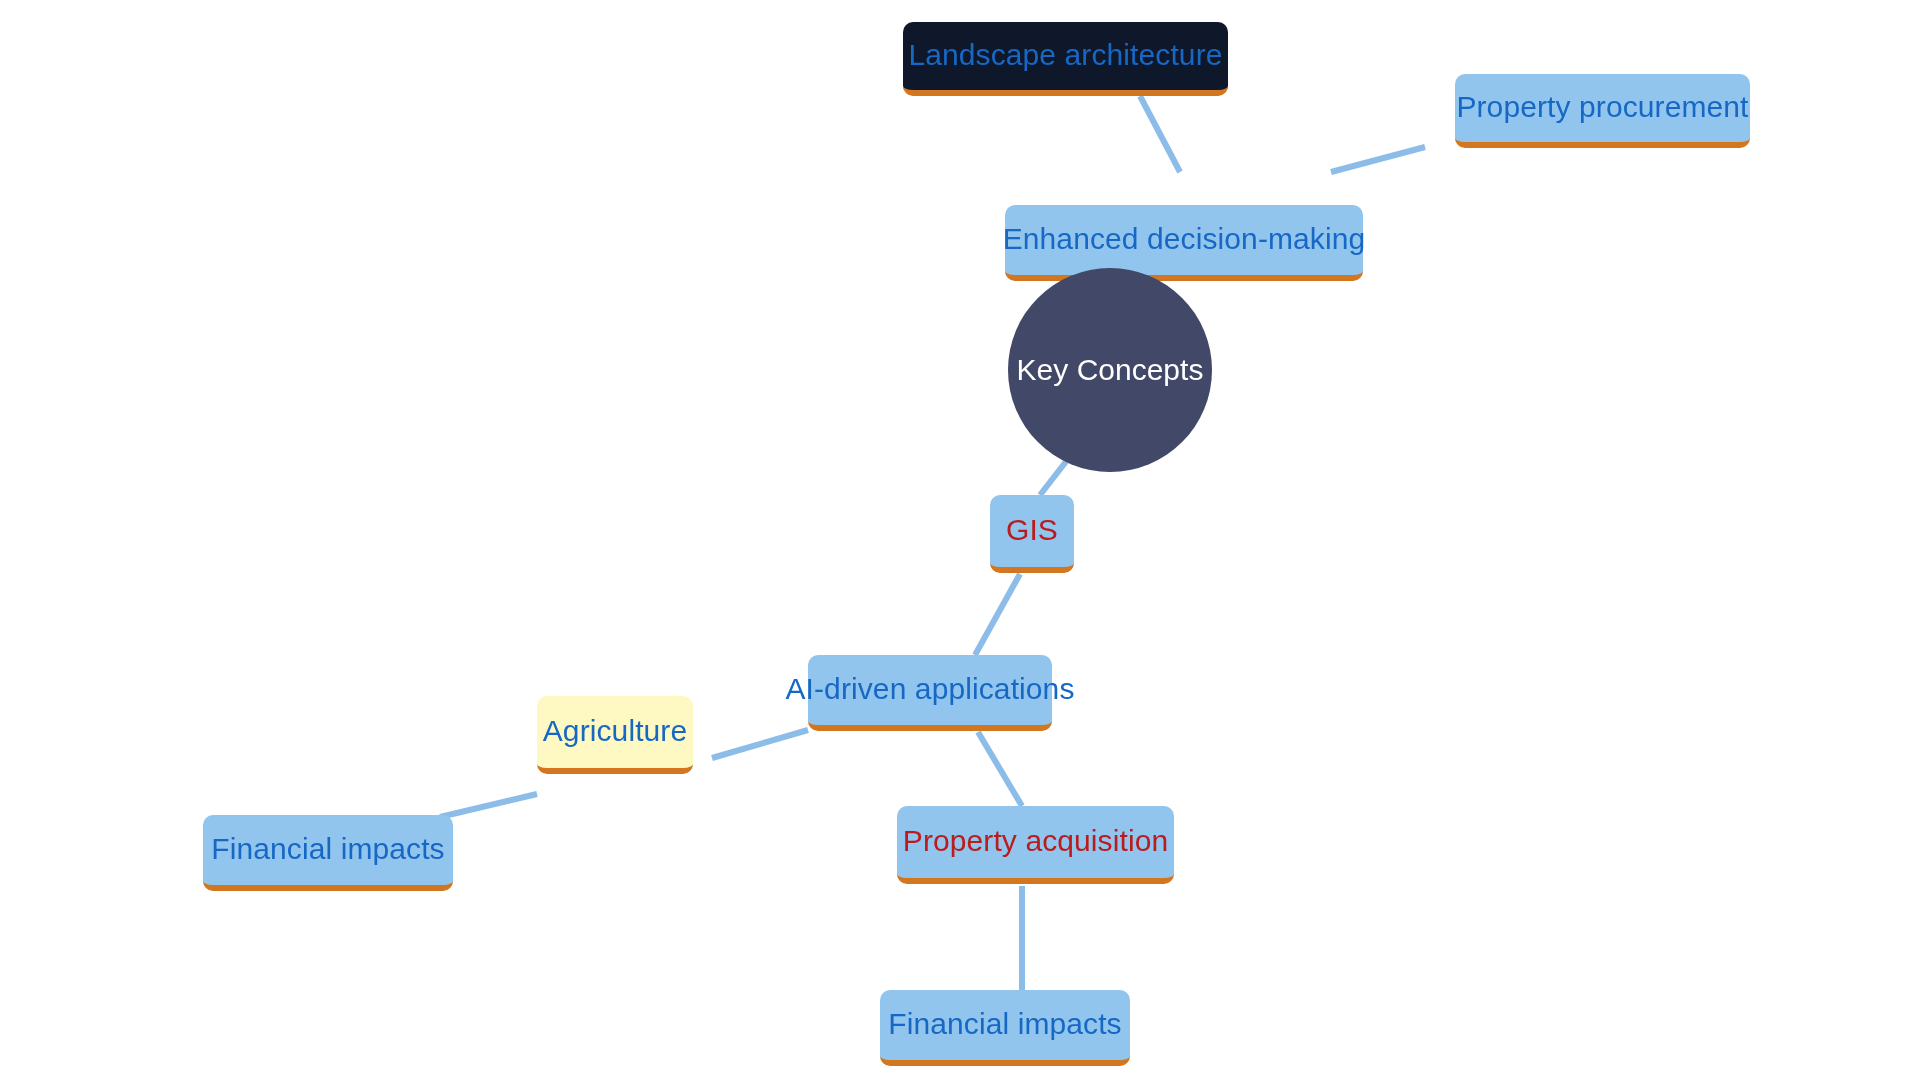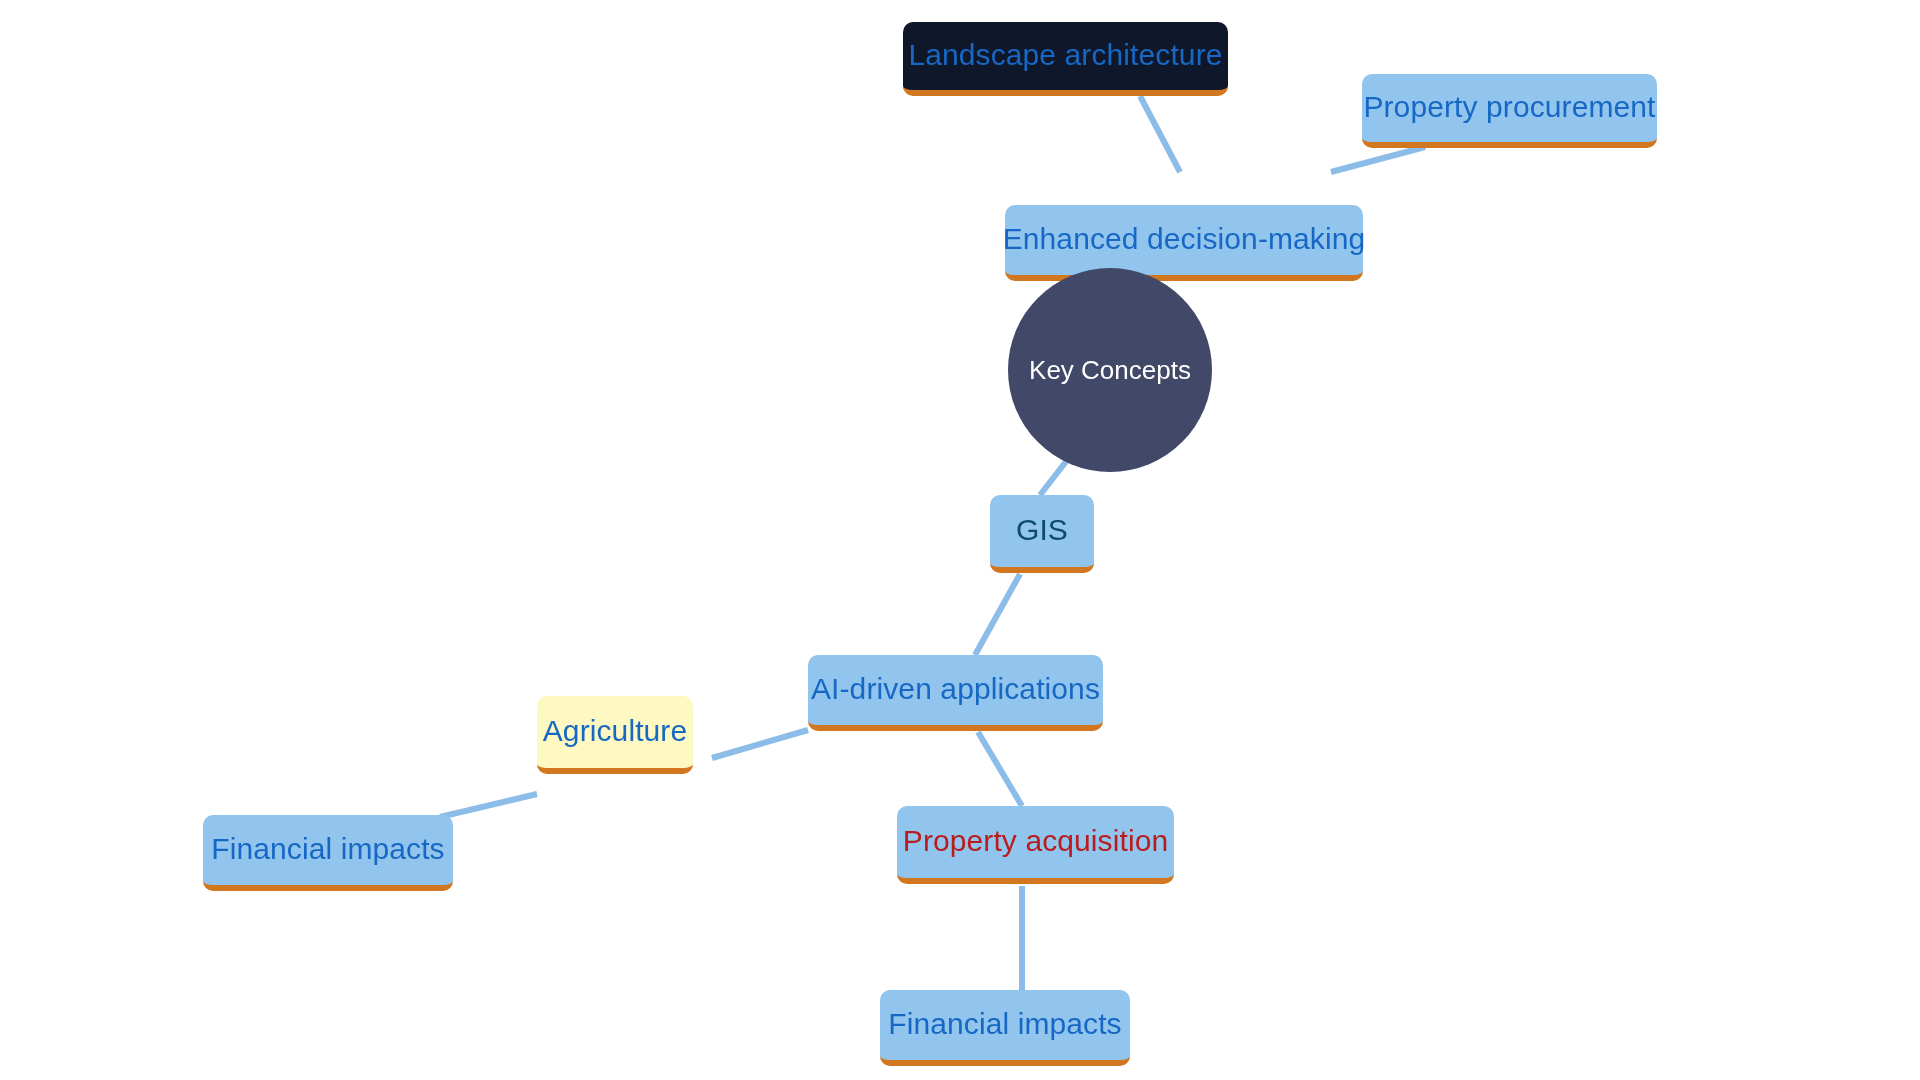--- a/index.html
+++ b/index.html
@@ -55,21 +55,21 @@
   }
   .root-node {
     position: absolute;
     box-sizing: border-box;
     background: #424867;
     border-radius: 50%;
     display: flex;
     align-items: center;
     justify-content: center;
     color: #ffffff;
-    font-size: 26px;
+    font-size: 30px;
     font-weight: 400;
     white-space: nowrap;
     line-height: 1;
   }
 </style>
 </head>
 <body>
 
 <div id="canvas">
 
@@ -82,30 +82,30 @@
       <line x1="808" y1="730" x2="712" y2="758" stroke="#8cbce8" stroke-width="6" stroke-linecap="butt"></line>
       <line x1="537" y1="794" x2="440" y2="817" stroke="#8cbce8" stroke-width="6" stroke-linecap="butt"></line>
       <line x1="978" y1="732" x2="1022" y2="806" stroke="#8cbce8" stroke-width="6" stroke-linecap="butt"></line>
       <line x1="1022" y1="886" x2="1022" y2="990" stroke="#8cbce8" stroke-width="6" stroke-linecap="butt"></line>
     </svg>
 
   <div id="node-layer">
       <div class="node" style="left: 903px; top: 22px; width: 325px; height: 74px; background: #0f172a; color: rgb(22, 104, 196); border-bottom-color: rgb(210, 118, 31);">
         <span class="node-label">Landscape architecture</span>
       </div>
-      <div class="node" style="left: 1362px; top: 74px; width: 295px; height: 74px; background: rgb(146, 197, 238); color: rgb(22, 104, 196); border-bottom-color: rgb(210, 118, 31);">
+      <div class="node" style="left: 1455px; top: 74px; width: 295px; height: 74px; background: rgb(146, 197, 238); color: rgb(22, 104, 196); border-bottom-color: rgb(210, 118, 31);">
         <span class="node-label">Property procurement</span>
       </div>
       <div class="node" style="left: 1005px; top: 172px; width: 358px; height: 76px; background: rgb(146, 197, 238); color: rgb(22, 104, 196); border-bottom-color: rgb(210, 118, 31); margin-top: 33px;">
         <span class="node-label">Enhanced decision-making</span>
       </div>
-      <div class="node" style="left: 990px; top: 495px; width: 104px; height: 78px; background: rgb(146, 197, 238); color: #0c4a6e; border-bottom-color: rgb(210, 118, 31);">
+      <div class="node" style="left: 990px; top: 495px; width: 84px; height: 78px; background: rgb(146, 197, 238); color: #b91c1c; border-bottom-color: rgb(210, 118, 31);">
         <span class="node-label">GIS</span>
       </div>
-      <div class="node" style="left: 808px; top: 655px; width: 295px; height: 76px; background: rgb(146, 197, 238); color: rgb(22, 104, 196); border-bottom-color: rgb(210, 118, 31);">
+      <div class="node" style="left: 808px; top: 655px; width: 244px; height: 76px; background: rgb(146, 197, 238); color: rgb(22, 104, 196); border-bottom-color: rgb(210, 118, 31);">
         <span class="node-label">AI-driven applications</span>
       </div>
       <div class="node" style="left: 537px; top: 696px; width: 156px; height: 78px; background: #fef9c3; color: rgb(22, 104, 196); border-bottom-color: rgb(210, 118, 31);">
         <span class="node-label">Agriculture</span>
       </div>
       <div class="node" style="left: 203px; top: 815px; width: 250px; height: 76px; background: rgb(146, 197, 238); color: rgb(22, 104, 196); border-bottom-color: rgb(210, 118, 31);">
         <span class="node-label">Financial impacts</span>
       </div>
       <div class="node" style="left: 897px; top: 806px; width: 277px; height: 78px; background: rgb(146, 197, 238); color: #b91c1c; border-bottom-color: rgb(210, 118, 31);">
         <span class="node-label">Property acquisition</span>

